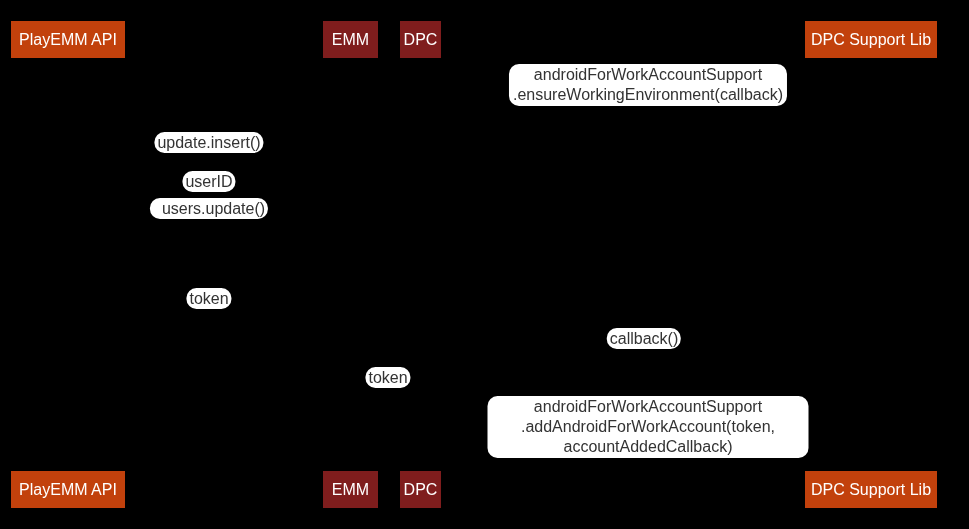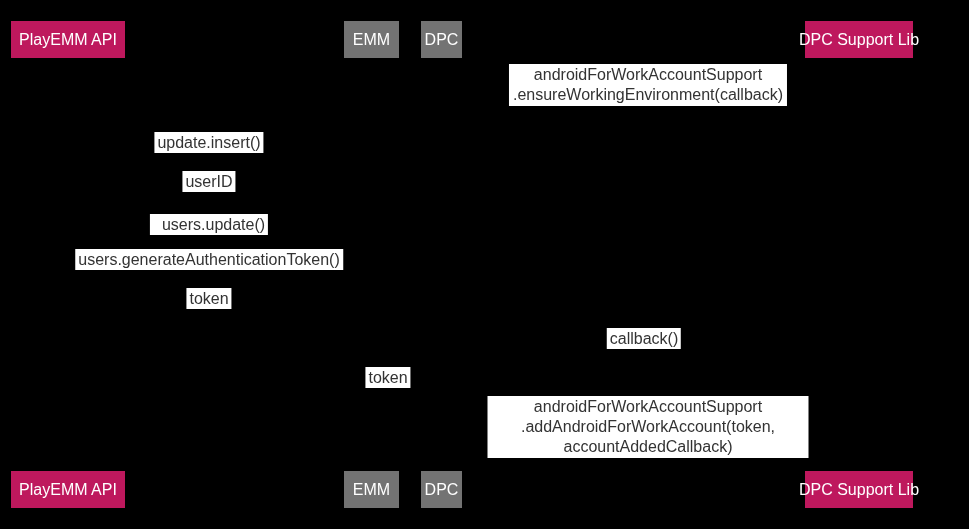--- a/index.html
+++ b/index.html
@@ -19,48 +19,49 @@
     position: absolute;
     height: 37px;
     display: flex;
     align-items: center;
     justify-content: center;
     color: #ffffff;
     font-size: 16px;
     white-space: nowrap;
     box-sizing: border-box;
   }
-  .actor.green { background: #be185d; }
-  .actor.blue  { background: #737373; margin-left: 21px; }
+  .actor.green { background: #c2410c; }
+  .actor.blue  { background: #7f1d1d; }
   .row-top    { top: 21px; }
   .row-bottom { top: 471px; }
   .pos-playemm { left: 11px;  width: 114px; }
   .pos-emm     { left: 323px; width: 55px;  }
   .pos-dpc     { left: 400px; width: 41px;  }
-  .pos-dpcsl   { left: 805px; width: 108px; }
+  .pos-dpcsl   { left: 805px; width: 132px; }
 
   .msg {
     position: absolute;
     background: #ffffff;
     color: #333333;
     font-size: 16px;
     line-height: 21px;
     padding: 0 3px;
     white-space: pre-line;
     text-align: center;
     transform: translateX(-50%);
+    border-radius: 10px;
   }
   .msg.two-line {
     line-height: 20px;
     padding: 1px 4px;
   }
   .m1 { left: 648px; top: 64px;  }
   .m2 { left: 209px; top: 132px; }
   .m3 { left: 209px; top: 171px; }
-  .m4 { left: 209px; top: 214px; padding-left: 12px; }
+  .m4 { left: 209px; top: 198px; padding-left: 12px; }
   .m5 { left: 209px; top: 249px; }
   .m6 { left: 209px; top: 288px; }
   .m7 { left: 644px; top: 328px; text-align: right; }
   .m8 { left: 388px; top: 367px; }
   .m9 { left: 648px; top: 396px; }
 </style>
 </head>
 <body>
 
 <div class="stage">
@@ -68,21 +69,20 @@
   <div class="actor green row-top pos-playemm">PlayEMM API</div>
   <div class="actor blue row-top pos-emm">EMM</div>
   <div class="actor blue row-top pos-dpc">DPC</div>
   <div class="actor green row-top pos-dpcsl">DPC Support Lib</div>
 
   <div class="msg two-line m1">androidForWorkAccountSupport
 .ensureWorkingEnvironment(callback)</div>
   <div class="msg m2">update.insert()</div>
   <div class="msg m3">userID</div>
   <div class="msg m4">users.update()</div>
-  <div class="msg m5">users.generateAuthenticationToken()</div>
   <div class="msg m6">token</div>
   <div class="msg m7">callback()</div>
   <div class="msg m8">token</div>
   <div class="msg two-line m9">androidForWorkAccountSupport
 .addAndroidForWorkAccount(token, accountAddedCallback)</div>
 
   <div class="actor green row-bottom pos-playemm">PlayEMM API</div>
   <div class="actor blue row-bottom pos-emm">EMM</div>
   <div class="actor blue row-bottom pos-dpc">DPC</div>
   <div class="actor green row-bottom pos-dpcsl">DPC Support Lib</div>

